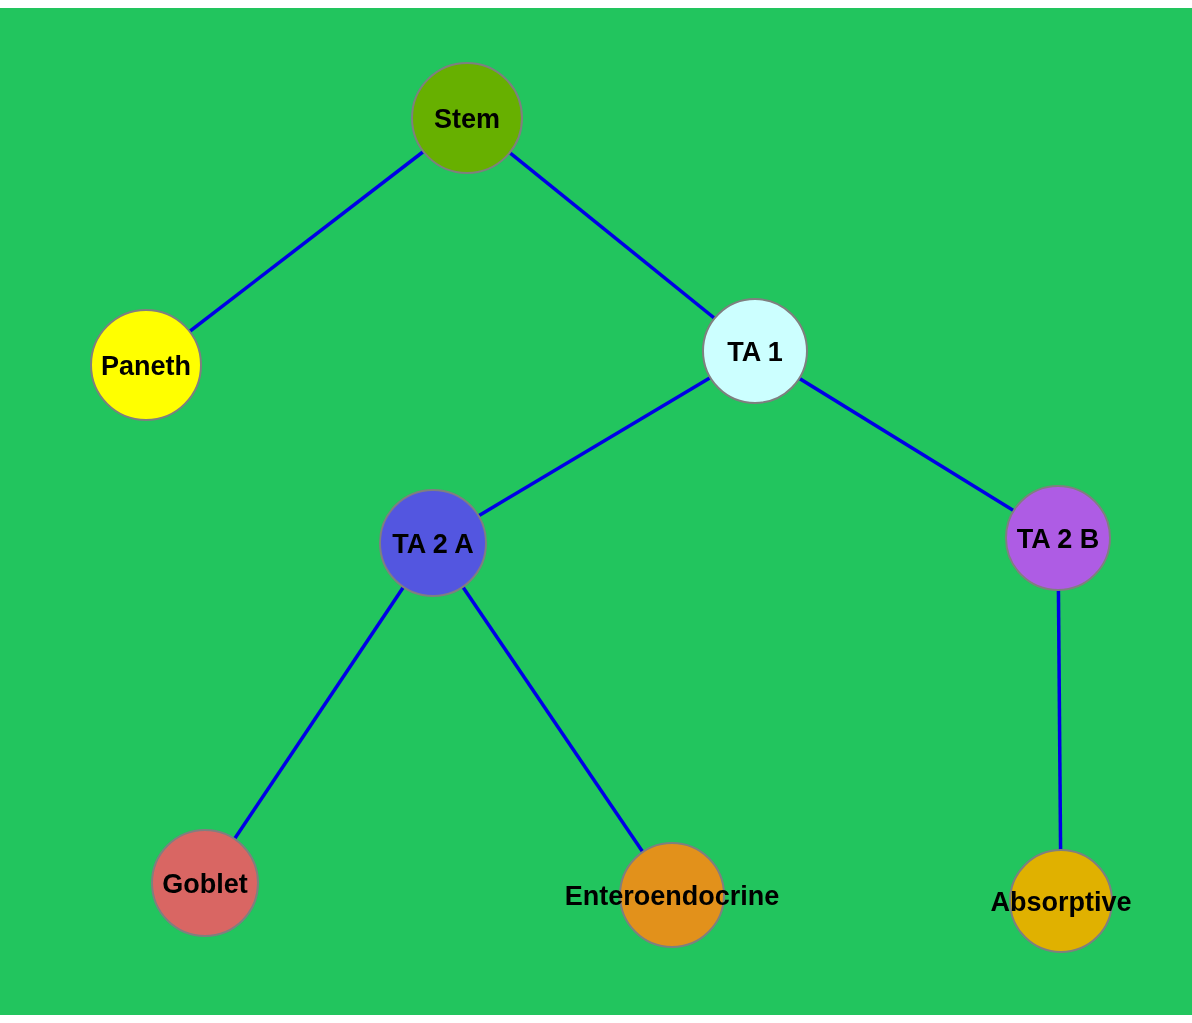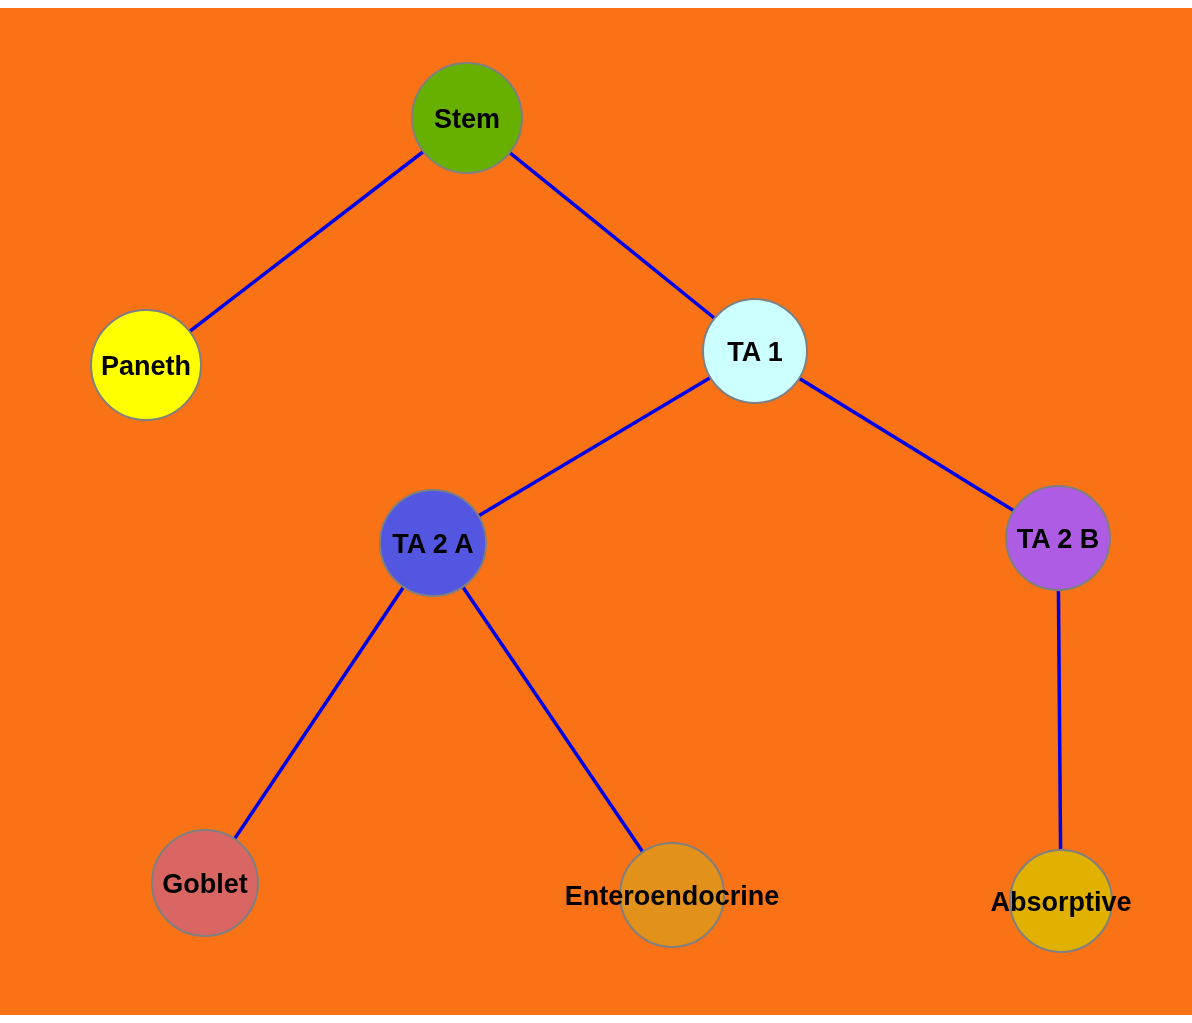--- a/index.html
+++ b/index.html
@@ -24,21 +24,21 @@
   }
   text {
     font-family: "Liberation Sans", "DejaVu Sans", sans-serif;
     font-weight: bold;
     user-select: none;
   }
 </style>
 </head>
 <body>
 
-<div id="canvas" style="background: #f97316;">
+<div id="canvas" style="background: #22c55e;">
   <svg id="graph" width="1192" height="1007" viewBox="0 0 1192 1007">
     <g id="edges-layer">
         <line x1="467" y1="110" x2="146" y2="357" stroke="#0000e6" stroke-width="3.5"></line>
         <line x1="467" y1="110" x2="755" y2="343" stroke="#0000e6" stroke-width="3.5"></line>
         <line x1="755" y1="343" x2="433" y2="535" stroke="#0000e6" stroke-width="3.5"></line>
         <line x1="755" y1="343" x2="1058" y2="530" stroke="#0000e6" stroke-width="3.5"></line>
         <line x1="433" y1="535" x2="205" y2="875" stroke="#0000e6" stroke-width="3.5"></line>
         <line x1="433" y1="535" x2="672" y2="887" stroke="#0000e6" stroke-width="3.5"></line>
         <line x1="1058" y1="530" x2="1061" y2="893" stroke="#0000e6" stroke-width="3.5"></line>
       </g>

